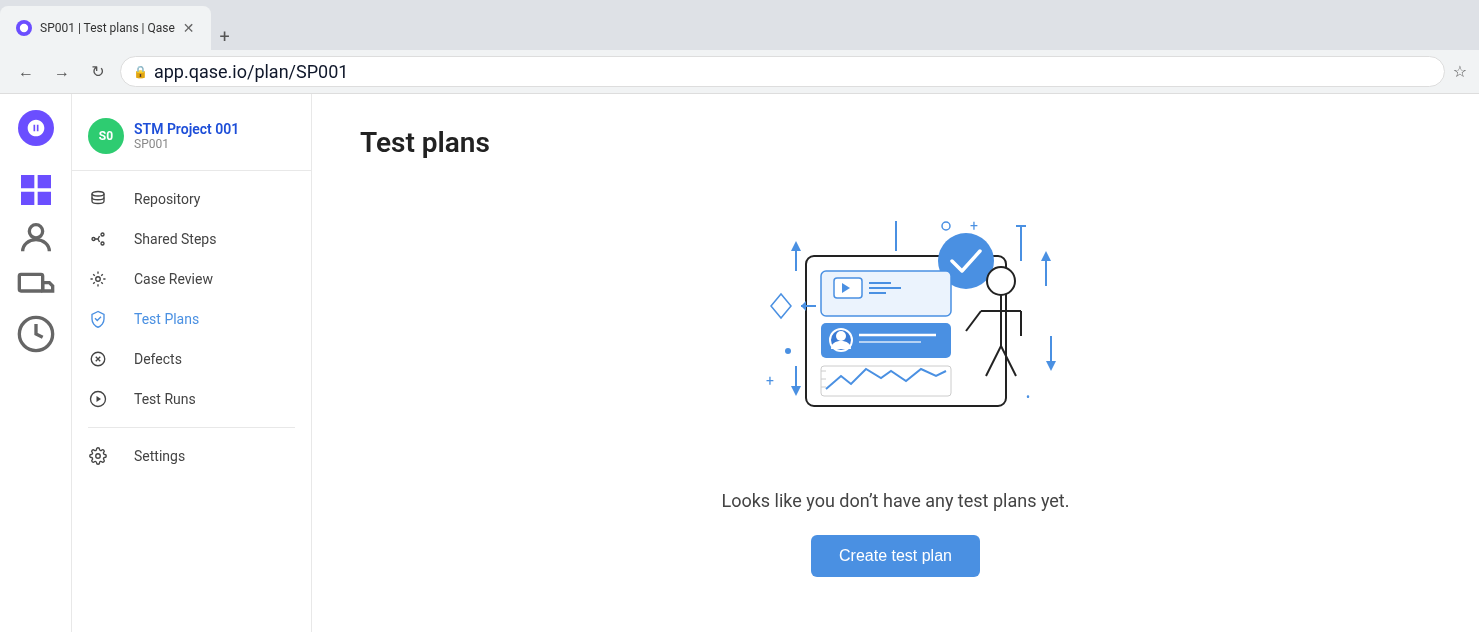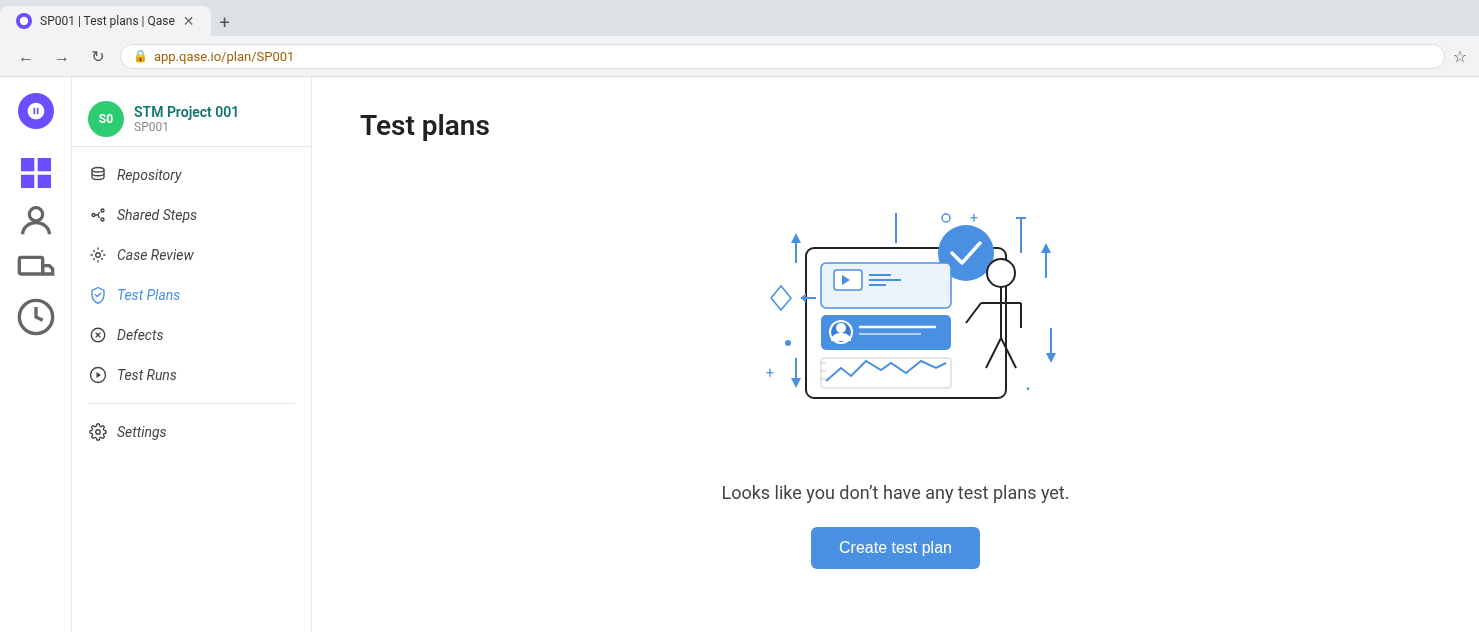--- a/index.html
+++ b/index.html
@@ -1,53 +1,53 @@
 <!DOCTYPE html>
 <html><head>
   <meta charset="utf-8">
   <style>
     * { box-sizing: border-box; margin: 0; padding: 0; }
     body { font-family: -apple-system, BlinkMacSystemFont, 'Segoe UI', Roboto, sans-serif; background: #fff; display: flex; flex-direction: column; height: 632px; overflow: hidden; }
 
     
     .browser-chrome { background: #f1f3f4; border-bottom: 1px solid #ddd; }
     .browser-tabs { display: flex; align-items: flex-end; padding: 6px 0 0 0; background: #dee1e6; }
-    .browser-tab { display: flex; align-items: center; gap: 8px; padding: 7px 16px; background: #f1f3f4; border-radius: 8px 8px 0 0; font-size: 13px; color: #333; min-width: 180px; max-width: 240px; }
+    .browser-tab { display: flex; align-items: center; gap: 8px; padding: 14px 16px; background: #f1f3f4; border-radius: 8px 8px 0 0; font-size: 13px; color: #333; min-width: 180px; max-width: 240px; }
     .browser-tab .tab-favicon { width: 16px; height: 16px; border-radius: 50%; background: #6B4EFF; display: flex; align-items: center; justify-content: center; }
     .browser-tab .tab-favicon svg { width: 10px; height: 10px; }
     .tab-title { flex: 1; font-size: 12px; white-space: nowrap; overflow: hidden; text-overflow: ellipsis; }
     .tab-close { color: #666; cursor: pointer; font-size: 14px; }
     .new-tab-btn { width: 28px; height: 28px; display: flex; align-items: center; justify-content: center; font-size: 18px; color: #555; cursor: pointer; border-radius: 50%; }
 
     .browser-bar { display: flex; align-items: center; padding: 6px 12px; gap: 8px; background: #f1f3f4; }
     .nav-btn { width: 28px; height: 28px; display: flex; align-items: center; justify-content: center; cursor: pointer; border-radius: 50%; color: #555; font-size: 16px; }
     .url-bar { flex: 1; display: flex; align-items: center; background: #fff; border: 1px solid #ddd; border-radius: 20px; padding: 4px 12px; gap: 6px; }
     .url-bar .lock-icon { color: #555; font-size: 12px; }
-    .url-text { font-size: 13px; color: #a16207; }
+    .url-text { font-size: 18px; color: #0f172a; }
     .star-btn { color: #555; font-size: 16px; cursor: pointer; }
 
     
     .app-layout { display: flex; flex: 1; overflow: hidden; }
 
     
     .icon-sidebar { width: 72px; background: #fff; border-right: 1px solid #e8e8e8; display: flex; flex-direction: column; align-items: center; padding: 16px 0; gap: 8px; }
     .icon-sidebar-logo { width: 36px; height: 36px; background: #6B4EFF; border-radius: 50%; display: flex; align-items: center; justify-content: center; margin-bottom: 16px; }
     .icon-sidebar-logo svg { width: 20px; height: 20px; fill: white; }
     .sidebar-icon { width: 40px; height: 40px; display: flex; align-items: center; justify-content: center; border-radius: 8px; cursor: pointer; color: #666; }
     .sidebar-icon.active { color: #6B4EFF; }
 
     
     .nav-sidebar { width: 240px; background: #fff; border-right: 1px solid #e8e8e8; padding: 16px 0; display: flex; flex-direction: column; }
-    .project-header { display: flex; align-items: center; gap: 10px; padding: 8px 16px 9px; border-bottom: 1px solid #e8e8e8; margin-bottom: 8px; }
+    .project-header { display: flex; align-items: center; gap: 10px; padding: 8px 16px 16px; border-bottom: 1px solid #e8e8e8; margin-bottom: 8px; }
     .project-avatar { width: 36px; height: 36px; background: #2ecc71; border-radius: 50%; display: flex; align-items: center; justify-content: center; font-size: 12px; font-weight: bold; color: white; flex-shrink: 0; }
     .project-info { display: flex; flex-direction: column; }
-    .project-name { font-size: 14px; font-weight: 600; color: #0f766e; }
+    .project-name { font-size: 14px; font-weight: 600; color: #1d4ed8; }
     .project-code { font-size: 12px; color: #888; }
 
-    .nav-item { display: flex; align-items: center; gap: 9px; padding: 10px 16px; cursor: pointer; color: #444; font-size: 14px; font-style: italic; }
+    .nav-item { display: flex; align-items: center; gap: 26px; padding: 10px 16px; cursor: pointer; color: #444; font-size: 14px; }
     .nav-item.active { color: #4A90E2; }
     .nav-item .nav-icon { width: 20px; height: 20px; display: flex; align-items: center; justify-content: center; flex-shrink: 0; }
     .nav-item svg { width: 18px; height: 18px; }
 
     .nav-divider { border: none; border-top: 1px solid #e8e8e8; margin: 8px 16px; }
 
     
     .main-content { flex: 1; display: flex; flex-direction: column; padding: 32px 48px; }
     .page-title { font-size: 28px; font-weight: 600; color: #222; margin-bottom: 24px; }
 

